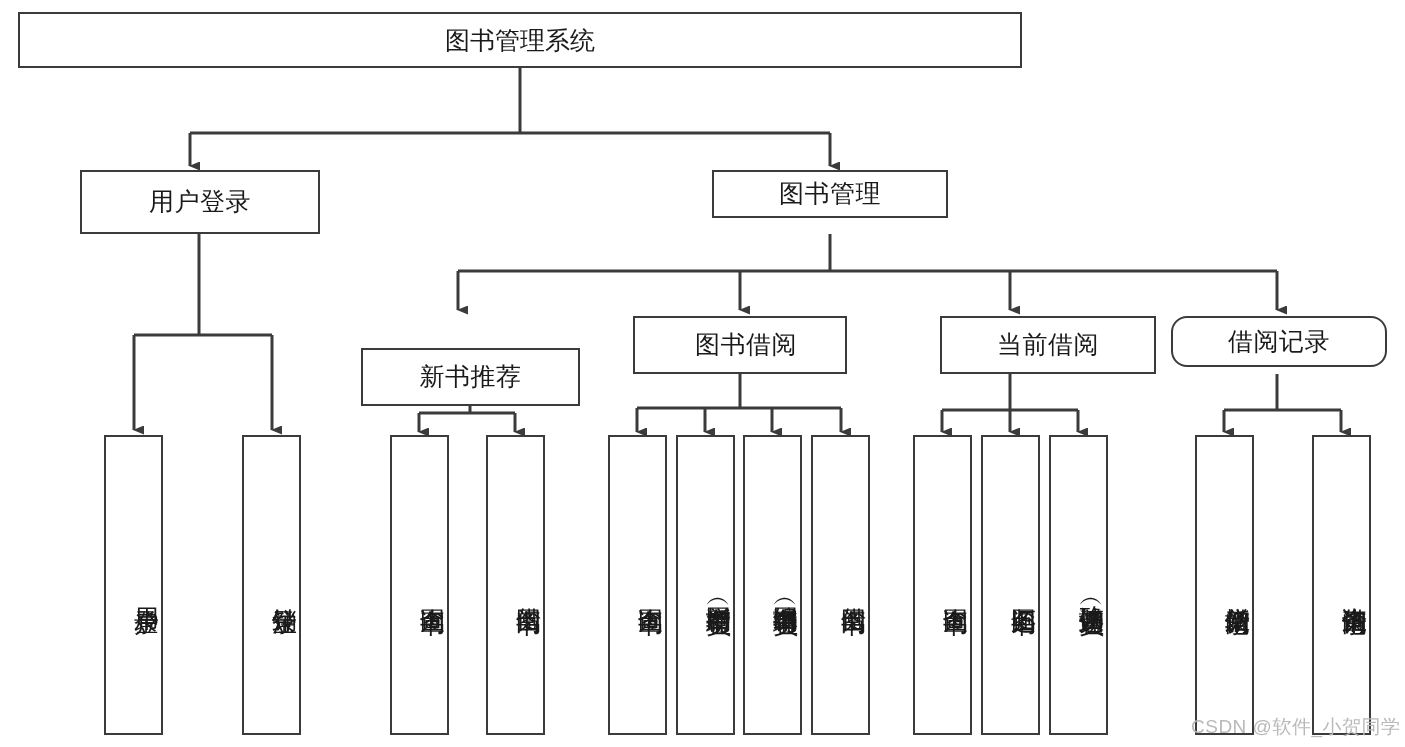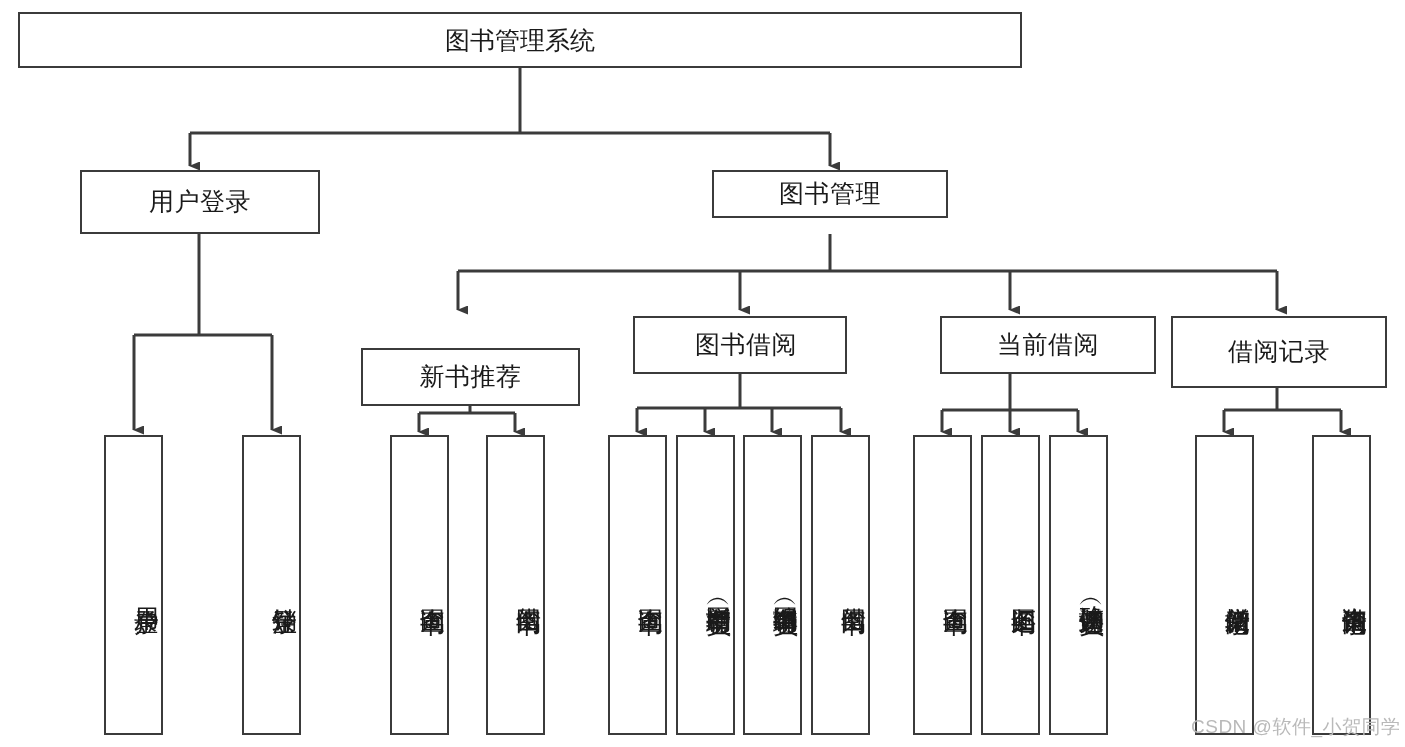--- a/index.html
+++ b/index.html
@@ -135,21 +135,21 @@
 
   <div class="node horiz" style="left:361px; top:316px; width:219px; height:58px;margin-top:32px;">
     <span>新书推荐</span>
   </div>
   <div class="node horiz" style="left:633px; top:316px; width:214px; height:58px;padding-left:12px;">
     <span>图书借阅</span>
   </div>
   <div class="node horiz" style="left:902px; top:316px; width:216px; height:58px;margin-left:38px;">
     <span>当前借阅</span>
   </div>
-  <div class="node horiz" style="left:1171px; top:316px; width:216px; height:72px;">
+  <div class="node horiz" style="left:1171px; top:316px; width:216px; height:51px;border-radius:16px;">
     <span>借阅记录</span>
   </div>
 
   <div class="node vert" style="left:104px; top:435px; width:59px; height:300px;">
     <span class="vtext">用户登录</span>
   </div>
   <div class="node vert" style="left:242px; top:435px; width:59px; height:300px;">
     <span class="vtext">注销登录</span>
   </div>
 

